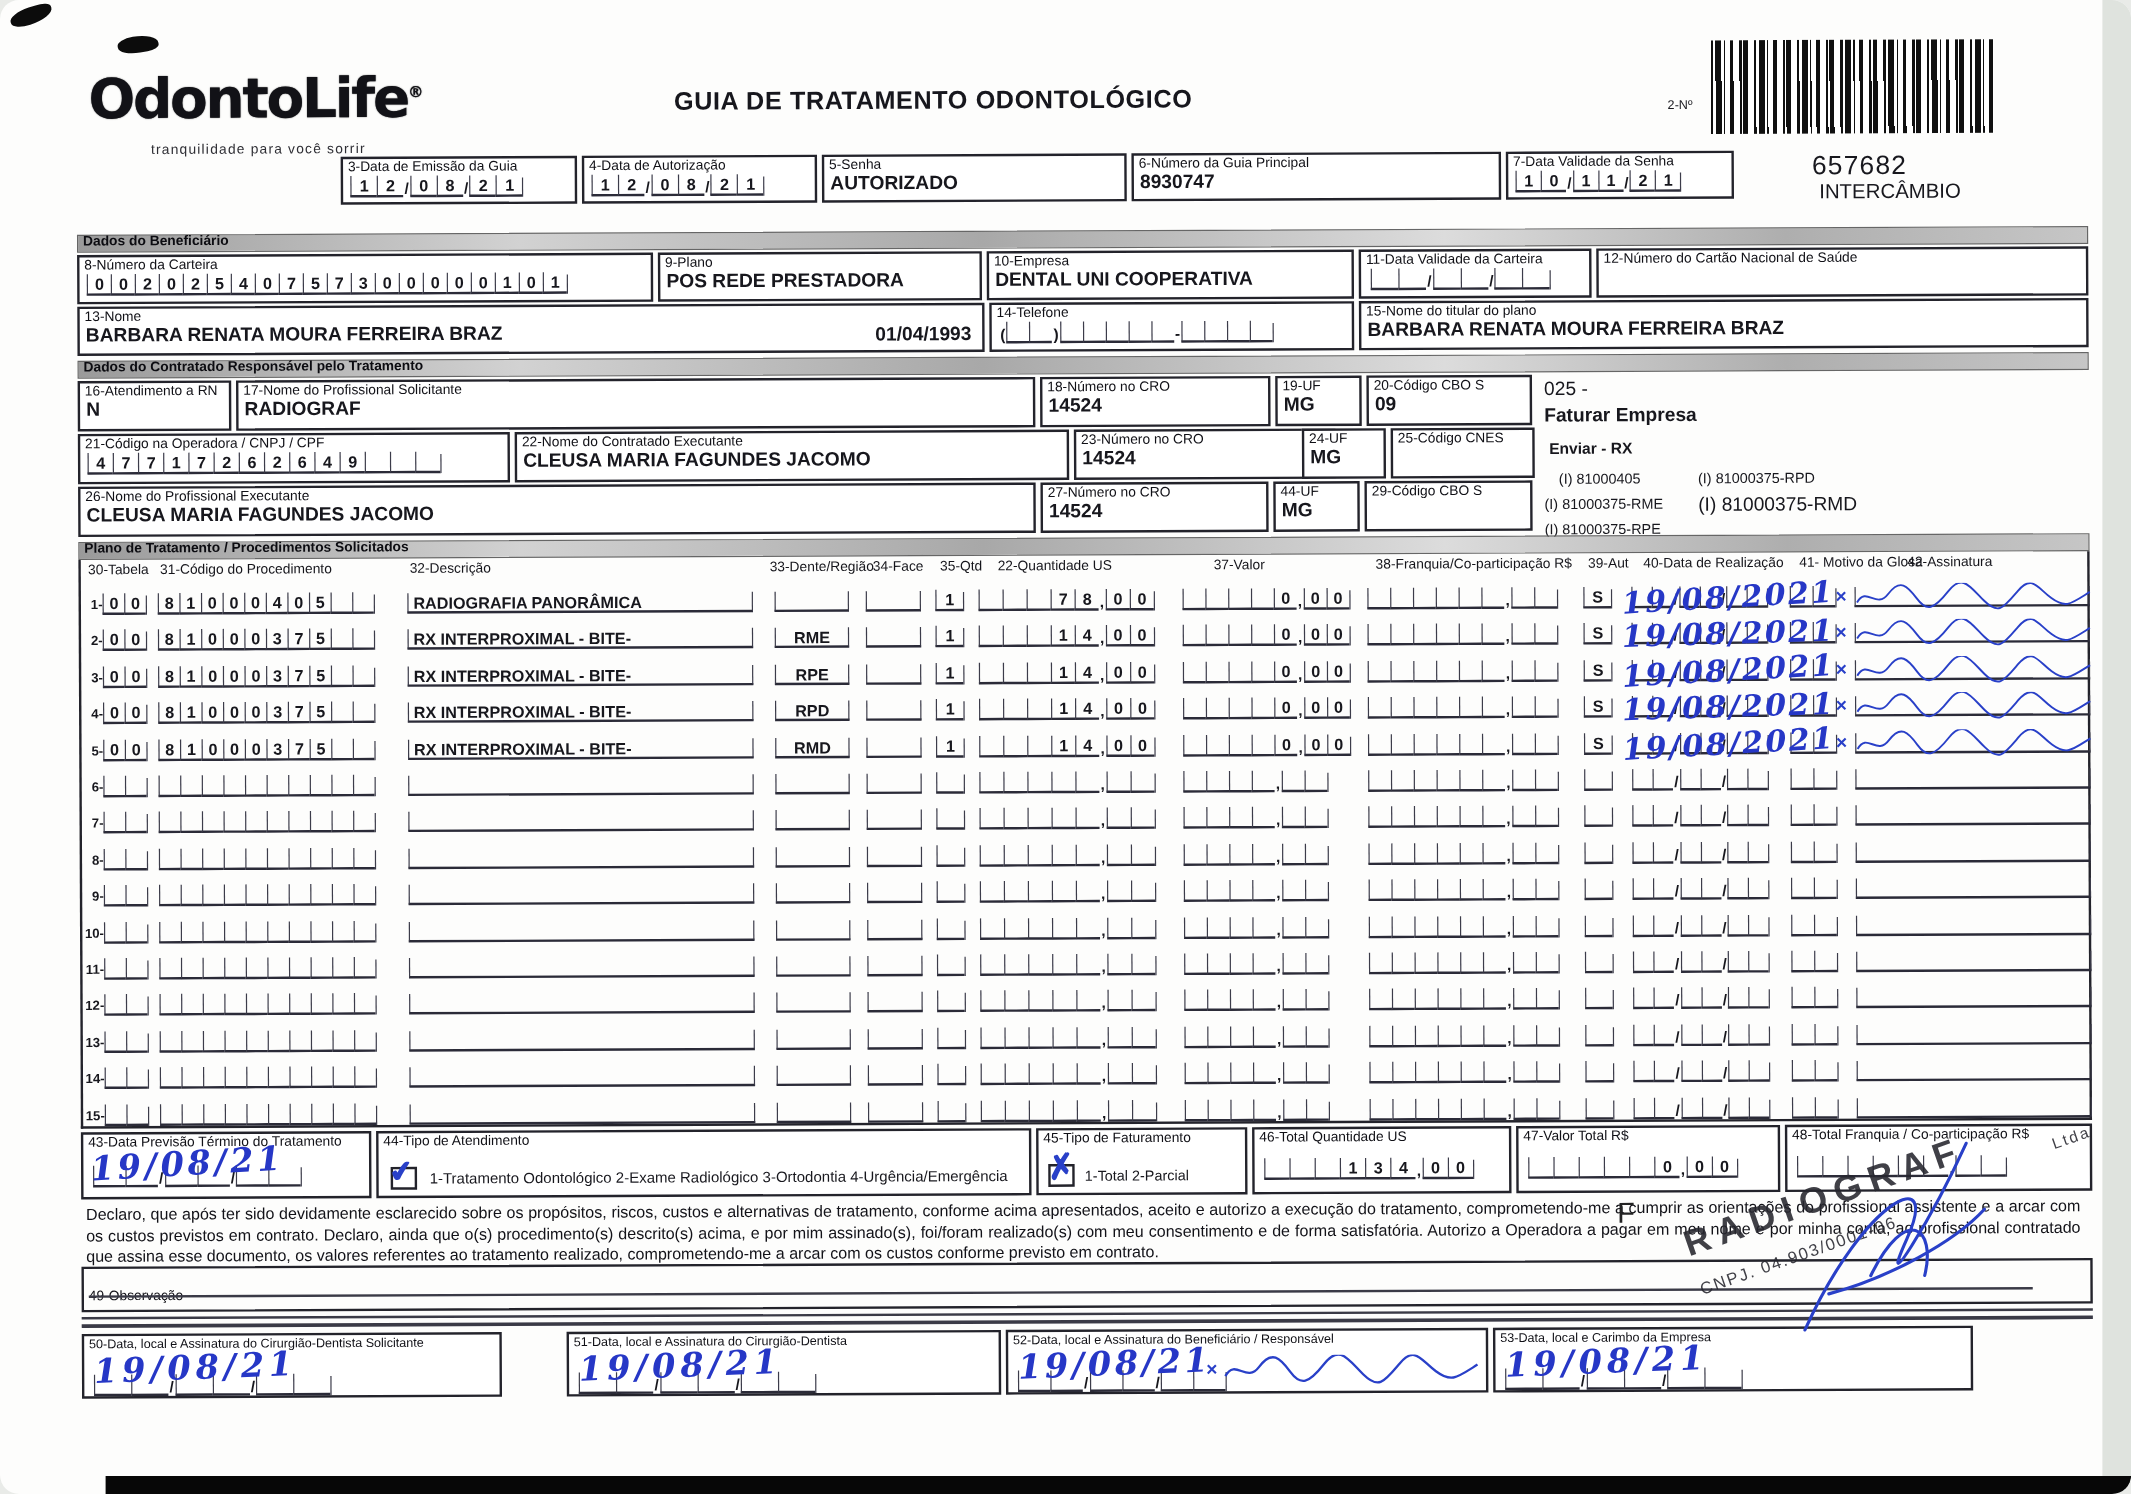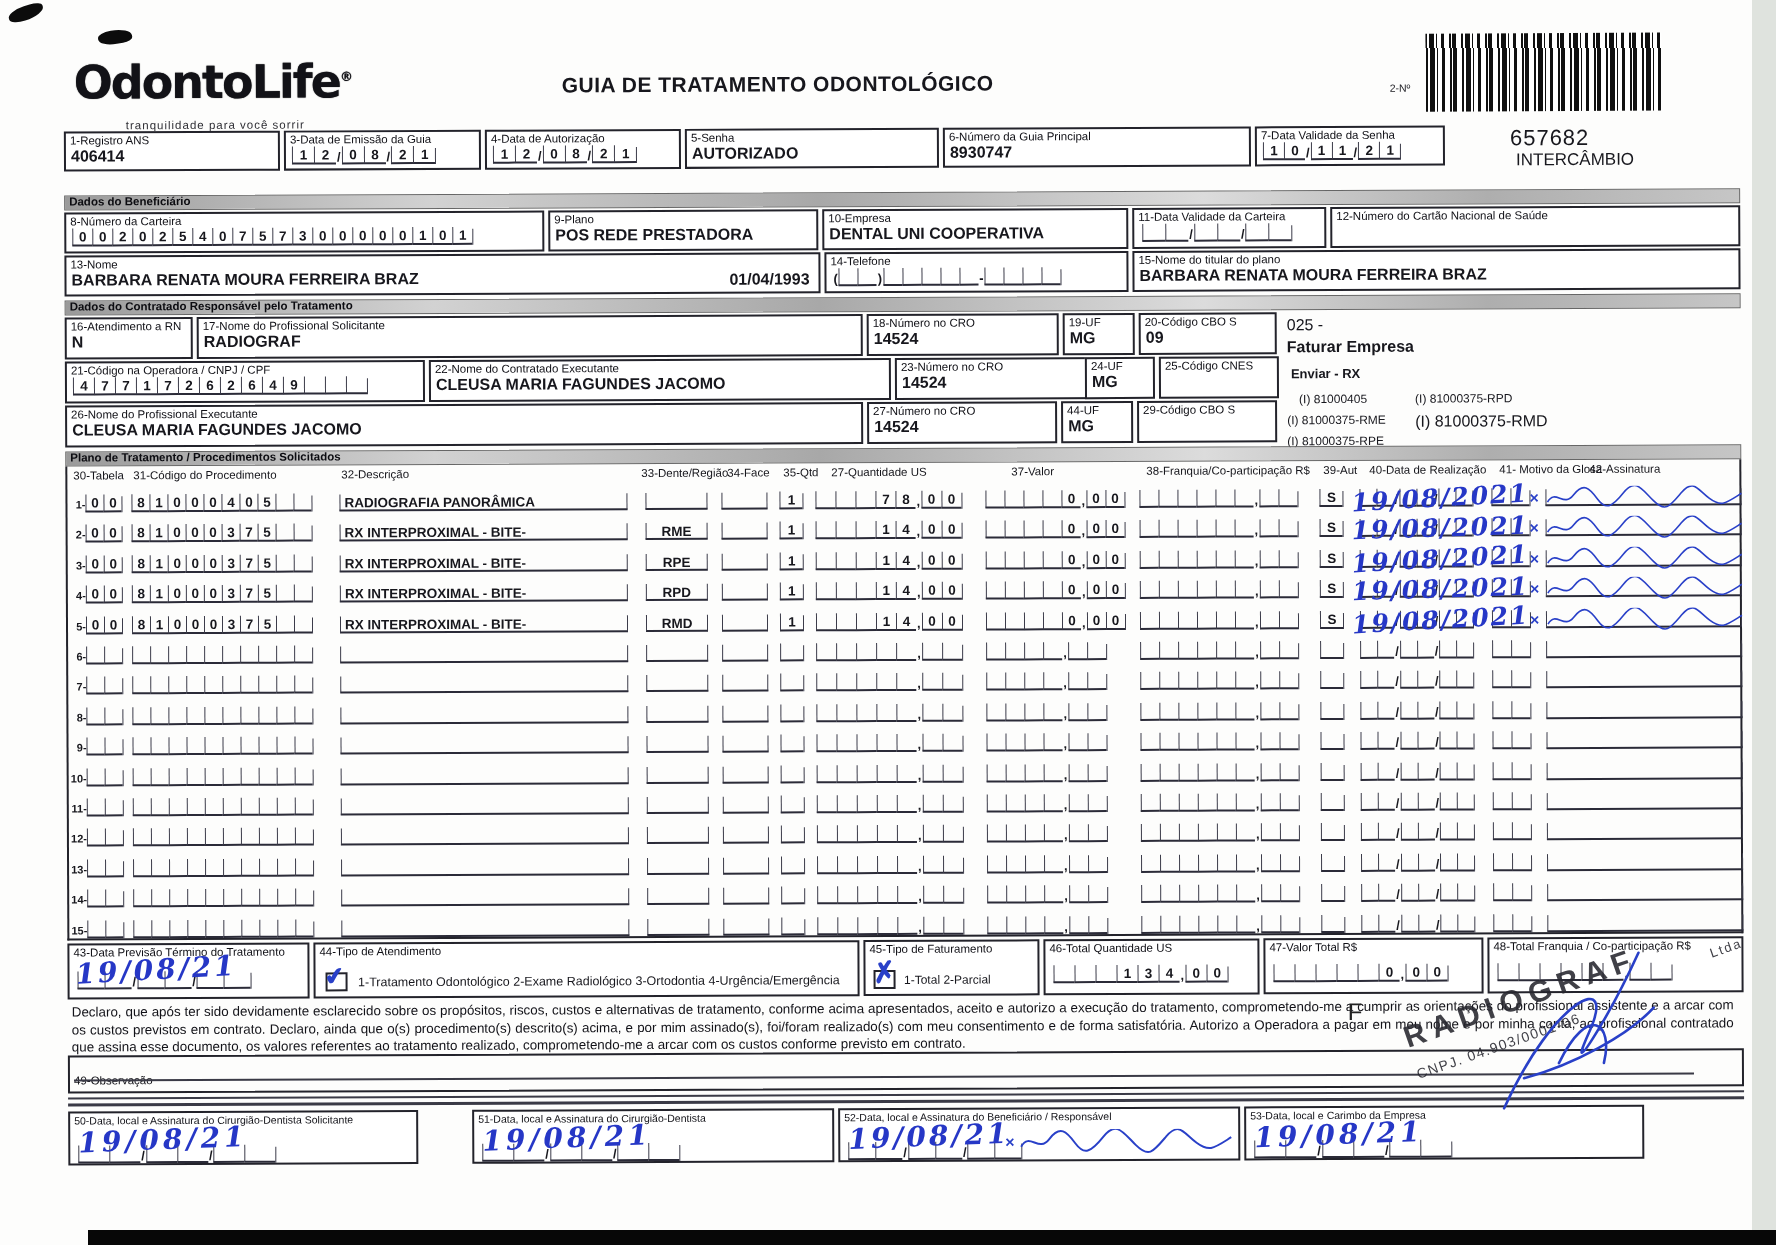--- a/index.html
+++ b/index.html
@@ -1,17 +1,17 @@
 <!DOCTYPE html>
 <html><head>
 <meta charset="utf-8">
 <style>
   html,body{margin:0;padding:0;background:#e9ebe8;}
   .page{position:relative;width:1776px;height:1245px;background:#fdfdfc;overflow:hidden;
-        font-family:"Liberation Sans",sans-serif;color:#17171d;}
+        font-family:"Liberation Sans",sans-serif;color:#17171d;border-radius:16px;}
   .form{position:absolute;inset:0;transform:rotate(-0.25deg);}
   .box{position:absolute;border:2px solid #23232b;background:#fff;box-sizing:border-box;}
   .noborder{border:none;background:transparent;}
   .lbl{font-size:11.5px;padding:1px 4px;white-space:nowrap;color:#101016;}
   .val{font-size:16px;font-weight:bold;padding:0 5px;white-space:nowrap;}
   .sectionbar{position:absolute;height:15px;box-sizing:border-box;border:1px solid #666;
      background:linear-gradient(90deg,#9a9a9a,#d2d2d2 22%,#a8a8a8 45%,#dcdcdc 68%,#aeaeae 85%,#c6c6c6);}
   .sectionbar span{font-size:11.5px;font-weight:bold;color:#0c0c11;padding-left:4px;display:block;margin-top:-1px;white-space:nowrap;}
   .comb{display:flex;align-items:flex-end;}
   .ccell{display:inline-block;min-width:var(--cw,20px);height:16px;line-height:17px;text-align:center;
@@ -69,24 +69,20 @@
     <div class="logo" style="left:76px;top:52px;">
       <span>OdontoLife</span><sup>®</sup>
     </div>
     <div class="tagline" style="left:128px;top:116px;">tranquilidade para você sorrir</div>
     <div class="title" style="left:540px;top:72px;width:480px;">GUIA DE TRATAMENTO ODONTOLÓGICO</div>
     <div class="sidenote" style="left:1392px;top:84px;font-size:10.5px;">2-Nº</div>
     <div class="barcode" style="left:1428px;top:36px;width:236px;height:78px;"></div>
     <div class="gnum" style="left:1512px;top:128px;">657682</div>
     <div class="gtype" style="left:1518px;top:153px;">INTERCÂMBIO</div>
 
-    <div class="box" style="left:66px;top:128px;width:216px;height:40px;">
-      <div class="lbl">1-Registro ANS</div>
-      <div class="val">406414</div>
-    </div>
     <div class="box" style="left:286px;top:128px;width:197px;height:40px;">
       <div class="lbl">3-Data de Emissão da Guia</div>
       <div class="comb" style="margin:0 6px;--cw:21px;">
           <span class="ccell">1</span>
           <span class="ccell">2</span>
           <span class="csep">/</span>
           <span class="ccell">0</span>
           <span class="ccell">8</span>
           <span class="csep">/</span>
           <span class="ccell">2</span>
@@ -305,21 +301,21 @@
       <span>Plano de Tratamento / Procedimentos Solicitados</span>
     </div>
     <div style="position:absolute;left:66px;top:463px;width:1676px;height:474px;border-left:2px solid #23232b;border-right:2px solid #23232b;border-bottom:2px solid #23232b;box-sizing:border-box;">
       <div id="thead" style="position:absolute;left:0;top:0;width:1676px;height:18px;">
           <span class="thead" style="left: 6px;">30-Tabela</span>
           <span class="thead" style="left: 66px;">31-Código do Procedimento</span>
           <span class="thead" style="left: 274px;">32-Descrição</span>
           <span class="thead" style="left: 574px;">33-Dente/Região</span>
           <span class="thead" style="left: 660px;">34-Face</span>
           <span class="thead" style="left: 716px;">35-Qtd</span>
-          <span class="thead" style="left: 764px;">27-Quantidade US</span>
+          <span class="thead" style="left: 764px;">22-Quantidade US</span>
           <span class="thead" style="left: 944px;">37-Valor</span>
           <span class="thead" style="left: 1079px;">38-Franquia/Co-participação R$</span>
           <span class="thead" style="left: 1256px;">39-Aut</span>
           <span class="thead" style="left: 1302px;">40-Data de Realização</span>
           <span class="thead" style="left: 1432px;">41- Motivo da Glosa</span>
           <span class="thead" style="left: 1522px;">42-Assinatura</span>
         </div>
       <div id="rows" style="position:absolute;left:0;top:0;width:1676px;height:474px;">
           <div class="prow" style="top: 20px;">
             <div class="rnum" style="left: 2px; width: 16px;">1-</div>

